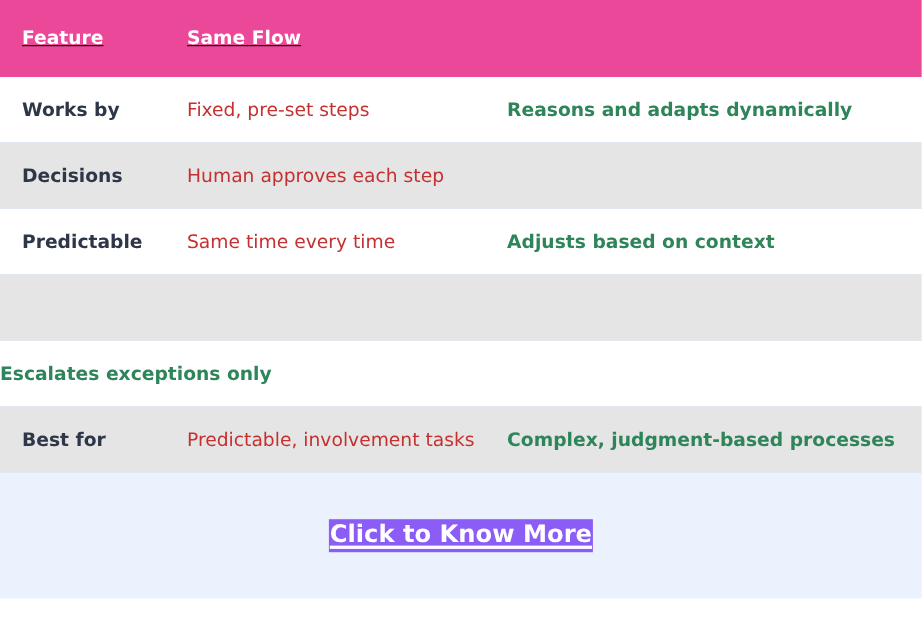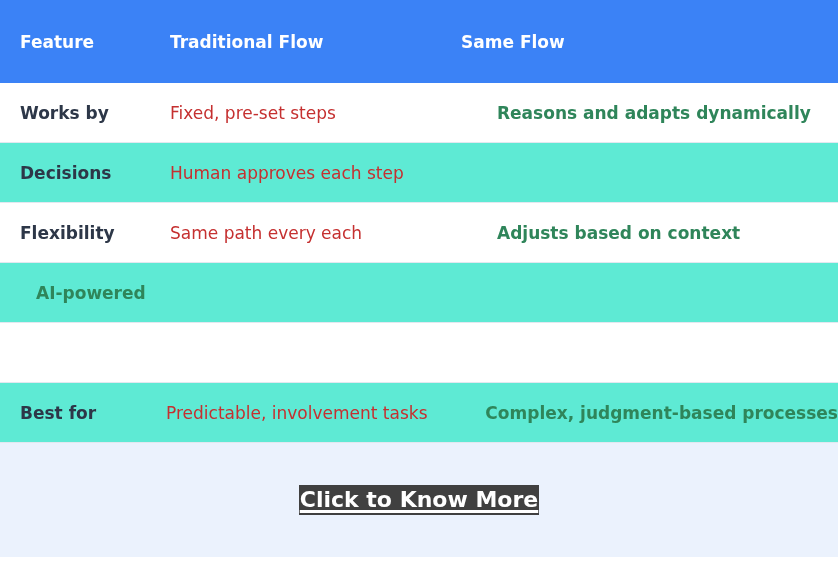--- a/index.html
+++ b/index.html
@@ -8,73 +8,72 @@
       font-family: "DejaVu Sans", sans-serif;
       background: #ffffff;
     }
     .table { width: 838px; }
     .row {
       display: flex; align-items: center;
       height: 60px; box-sizing: border-box;
       border-bottom: 1px solid #e2e8f0;
     }
     .row.header {
-      height: 83px; background: #3b82f6; border-bottom: none;
+      height: 70px; background: #ec4899; border-bottom: none; text-decoration: underline;
     }
-    .row.alt { background: #5eead4; }
+    .row.alt { background: #e5e5e5; }
     .cell { font-size: 17px; white-space: nowrap; }
     .c1 { width: 150px; padding-left: 20px; box-sizing: border-box; }
     .c1 { width: 170px; }
     .c2 { width: 291px; }
     .c3 { flex: 1; }
     .header .cell { color: #ffffff; font-weight: bold; font-size: 17px; }
     .feature { color: #2d3748; font-weight: bold; }
     .trad { color: #c53030; }
-    .agent { color: #2f855a; font-weight: bold; margin-left: 36px; }
+    .agent { color: #2f855a; font-weight: bold; }
     .cta {
       height: 114px; background: #ebf2fd;
       display: flex; align-items: center; justify-content: center;
     }
     .cta a {
-      background: #404040; color: #ffffff;
+      background: #8b5cf6; color: #ffffff;
       font-weight: bold; font-size: 22px;
       text-decoration: underline; text-decoration-thickness: 3px;
       text-underline-offset: 3px;
       padding: 0 1px; line-height: 30px;
       cursor: pointer;
     }
   </style>
 </head>
 <body>
 
 <div class="table">
   <div class="row header">
     <div class="cell c1">Feature</div>
-    <div class="cell c2">Traditional Flow</div>
     <div class="cell c3">Same Flow</div>
   </div>
 
   <div class="row">
     <div class="cell c1 feature">Works by</div>
     <div class="cell c2 trad">Fixed, pre-set steps</div>
     <div class="cell c3 agent">Reasons and adapts dynamically</div>
   </div>
   <div class="row alt">
     <div class="cell c1 feature">Decisions</div>
     <div class="cell c2 trad">Human approves each step</div>
   </div>
   <div class="row">
-    <div class="cell c1 feature">Flexibility</div>
-    <div class="cell c2 trad">Same path every each</div>
+    <div class="cell c1 feature">Predictable</div>
+    <div class="cell c2 trad">Same time every time</div>
     <div class="cell c3 agent">Adjusts based on context</div>
   </div>
   <div class="row alt">
-    <div class="cell c3 agent">AI-powered</div>
   </div>
   <div class="row">
+    <div class="cell c3 agent">Escalates exceptions only</div>
   </div>
   <div class="row alt">
     <div class="cell c1 feature">Best for</div>
     <div class="cell c2 trad">Predictable, involvement tasks</div>
     <div class="cell c3 agent">Complex, judgment-based processes</div>
   </div>
 </div>
 
 <div class="cta">
   <a>Click to Know More</a>

